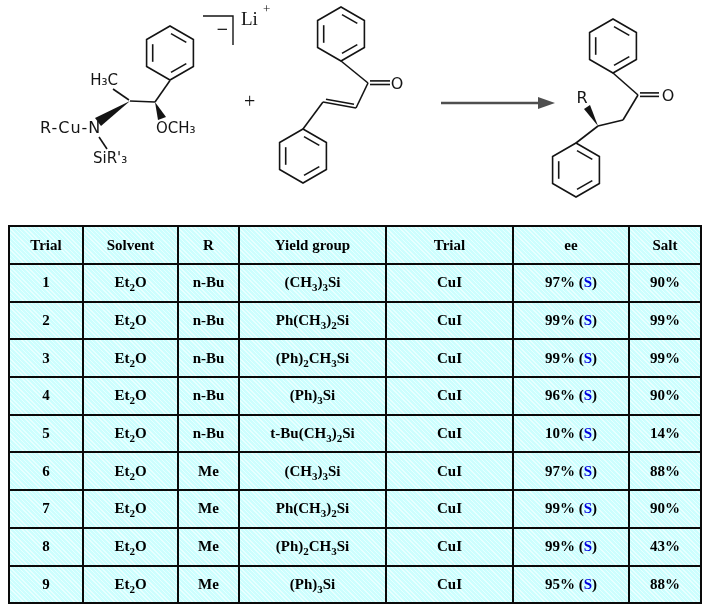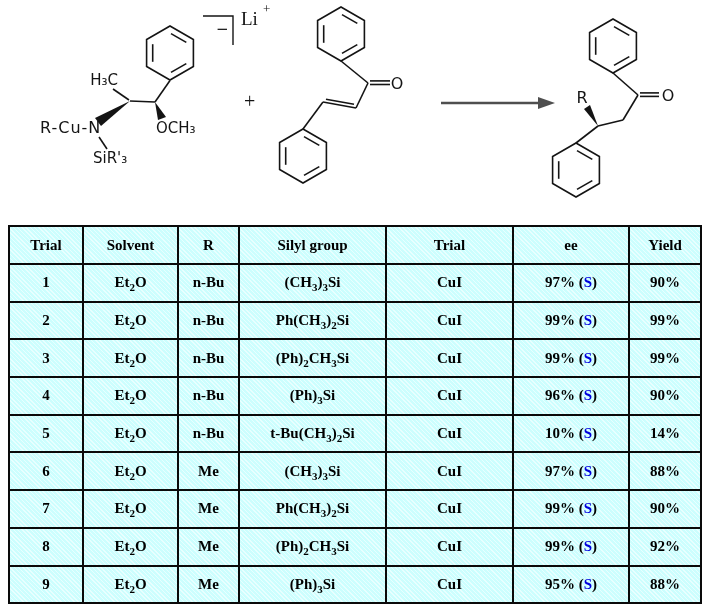--- a/index.html
+++ b/index.html
@@ -137,24 +137,24 @@
       <col style="width: 147px;">
       <col style="width: 127px;">
       <col style="width: 116px;">
       <col style="width: 72px;">
     </colgroup>
   <thead>
       <tr>
         <th>Trial</th>
         <th>Solvent</th>
         <th>R</th>
-        <th>Silyl group</th>
+        <th>Yield group</th>
         <th>Trial</th>
         <th>ee</th>
-        <th>Yield</th>
+        <th>Salt</th>
       </tr>
     </thead>
   <tbody>
       <tr>
         <td>1</td>
         <td>Et<sub>2</sub>O</td>
         <td>n-Bu</td>
         <td>(CH<sub>3</sub>)<sub>3</sub>Si</td>
         <td>CuI</td>
         <td>97% (<span class="cfg">S</span>)</td>
@@ -214,21 +214,21 @@
         <td>99% (<span class="cfg">S</span>)</td>
         <td>90%</td>
       </tr>
       <tr>
         <td>8</td>
         <td>Et<sub>2</sub>O</td>
         <td>Me</td>
         <td>(Ph)<sub>2</sub>CH<sub>3</sub>Si</td>
         <td>CuI</td>
         <td>99% (<span class="cfg">S</span>)</td>
-        <td>92%</td>
+        <td>43%</td>
       </tr>
       <tr>
         <td>9</td>
         <td>Et<sub>2</sub>O</td>
         <td>Me</td>
         <td>(Ph)<sub>3</sub>Si</td>
         <td>CuI</td>
         <td>95% (<span class="cfg">S</span>)</td>
         <td>88%</td>
       </tr>

